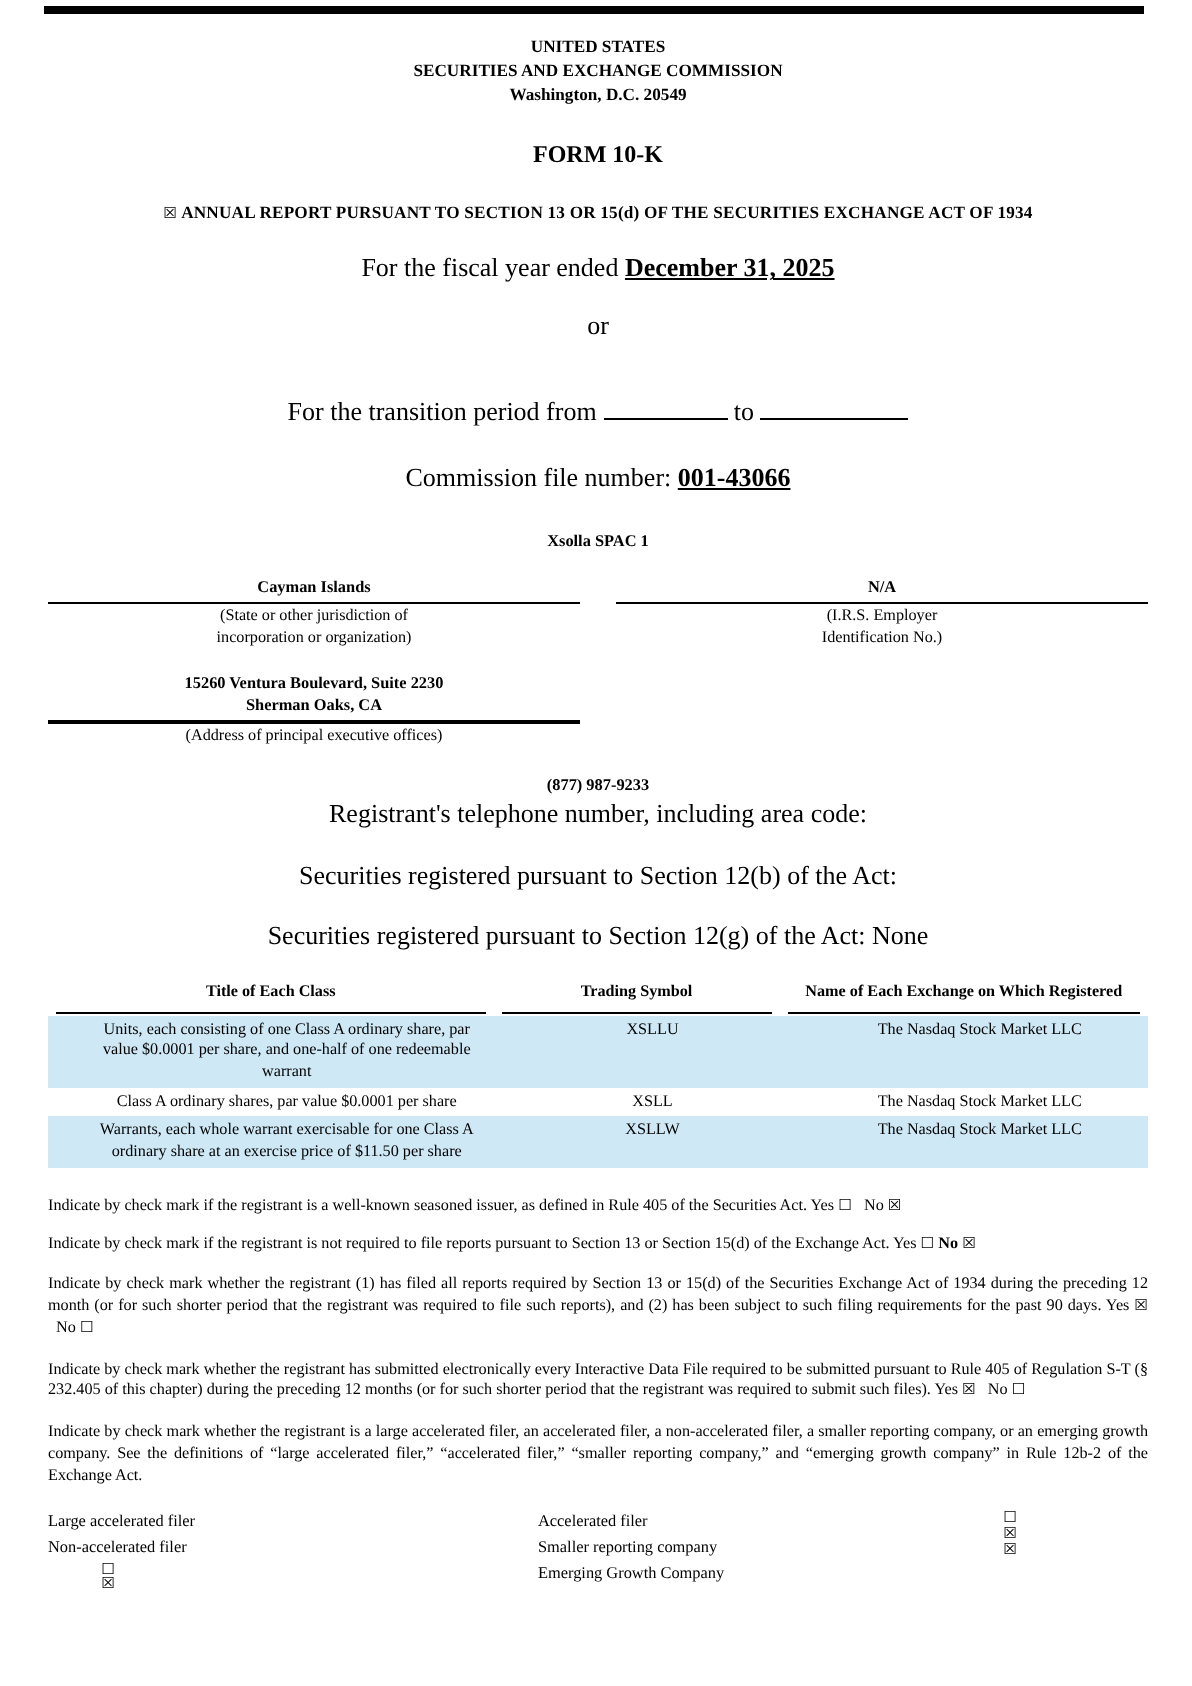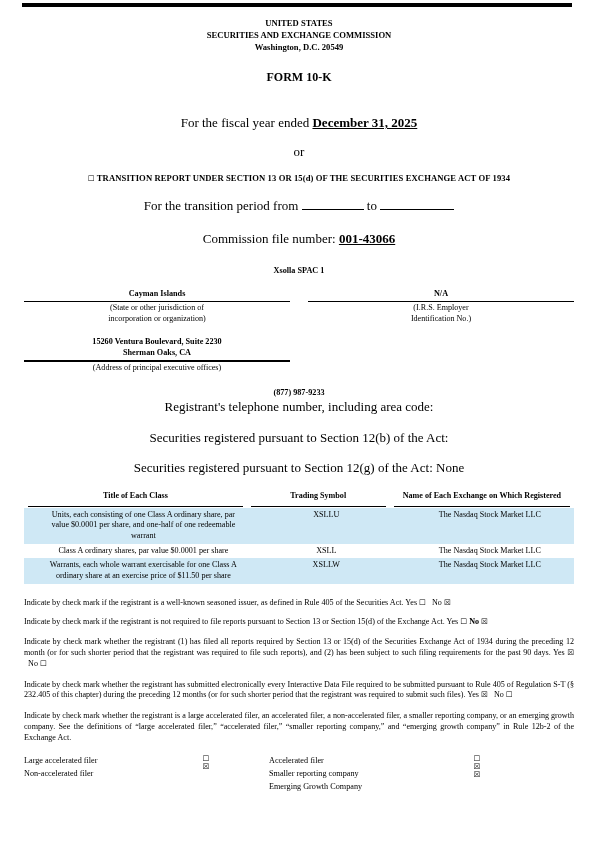--- a/index.html
+++ b/index.html
@@ -155,22 +155,22 @@
     line-height: 1;
   }
 
   
   .filer {
     display: flex;
     width: 100%;
     font-size: 8.2px;
   }
   .filer-col { display: flex; }
-  .filer-left { width: 245px; }
-  .filer-right { width: 300px; }
+  .filer-left { width: 245px; flex-direction: column; }
+  .filer-right { width: 300px; gap: 28px; }
   .filer-labels { line-height: 1.55; }
   .filer-boxes { line-height: 1.55; text-align: center; }
   .fl-w1 { width: 152px; }
   .fb-w1 { width: 60px; }
   .fl-w2 { width: 178px; }
   .fb-w2 { width: 60px; }
   .inv { visibility: hidden; }
 </style>
 </head>
 <body>
@@ -182,34 +182,34 @@
   <div class="content">
 
     <div class="hdr-line">UNITED STATES</div>
     <div class="hdr-line">SECURITIES AND EXCHANGE COMMISSION</div>
     <div class="hdr-line">Washington, D.C. 20549</div>
 
     <div class="gap-16"></div>
     <div class="form-title">FORM 10-K</div>
 
     <div class="gap-16"></div>
+    <div class="check-head">
+      <span class="bx">☒</span><span>ANNUAL REPORT PURSUANT TO SECTION 13 OR 15(d) OF THE SECURITIES EXCHANGE ACT OF 1934</span>
+    </div>
 
     <div class="gap-14"></div>
     <div class="plain-ctr">
       <span>For the fiscal year ended</span>
       <span class="b u">December 31, 2025</span>
     </div>
 
     <div class="gap-12"></div>
     <div class="plain-ctr">or</div>
 
     <div class="gap-12"></div>
-    <div class="check-head">
-      <span class="bx">☐</span><span>TRANSITION REPORT UNDER SECTION 13 OR 15(d) OF THE SECURITIES EXCHANGE ACT OF 1934</span>
-    </div>
 
     <div class="gap-14"></div>
     <div class="plain-ctr">
       <span>For the transition period from</span>
       <span class="blank-line bl-1"></span>
       <span>to</span>
       <span class="blank-line bl-2"></span>
     </div>
 
     <div class="gap-16"></div>

